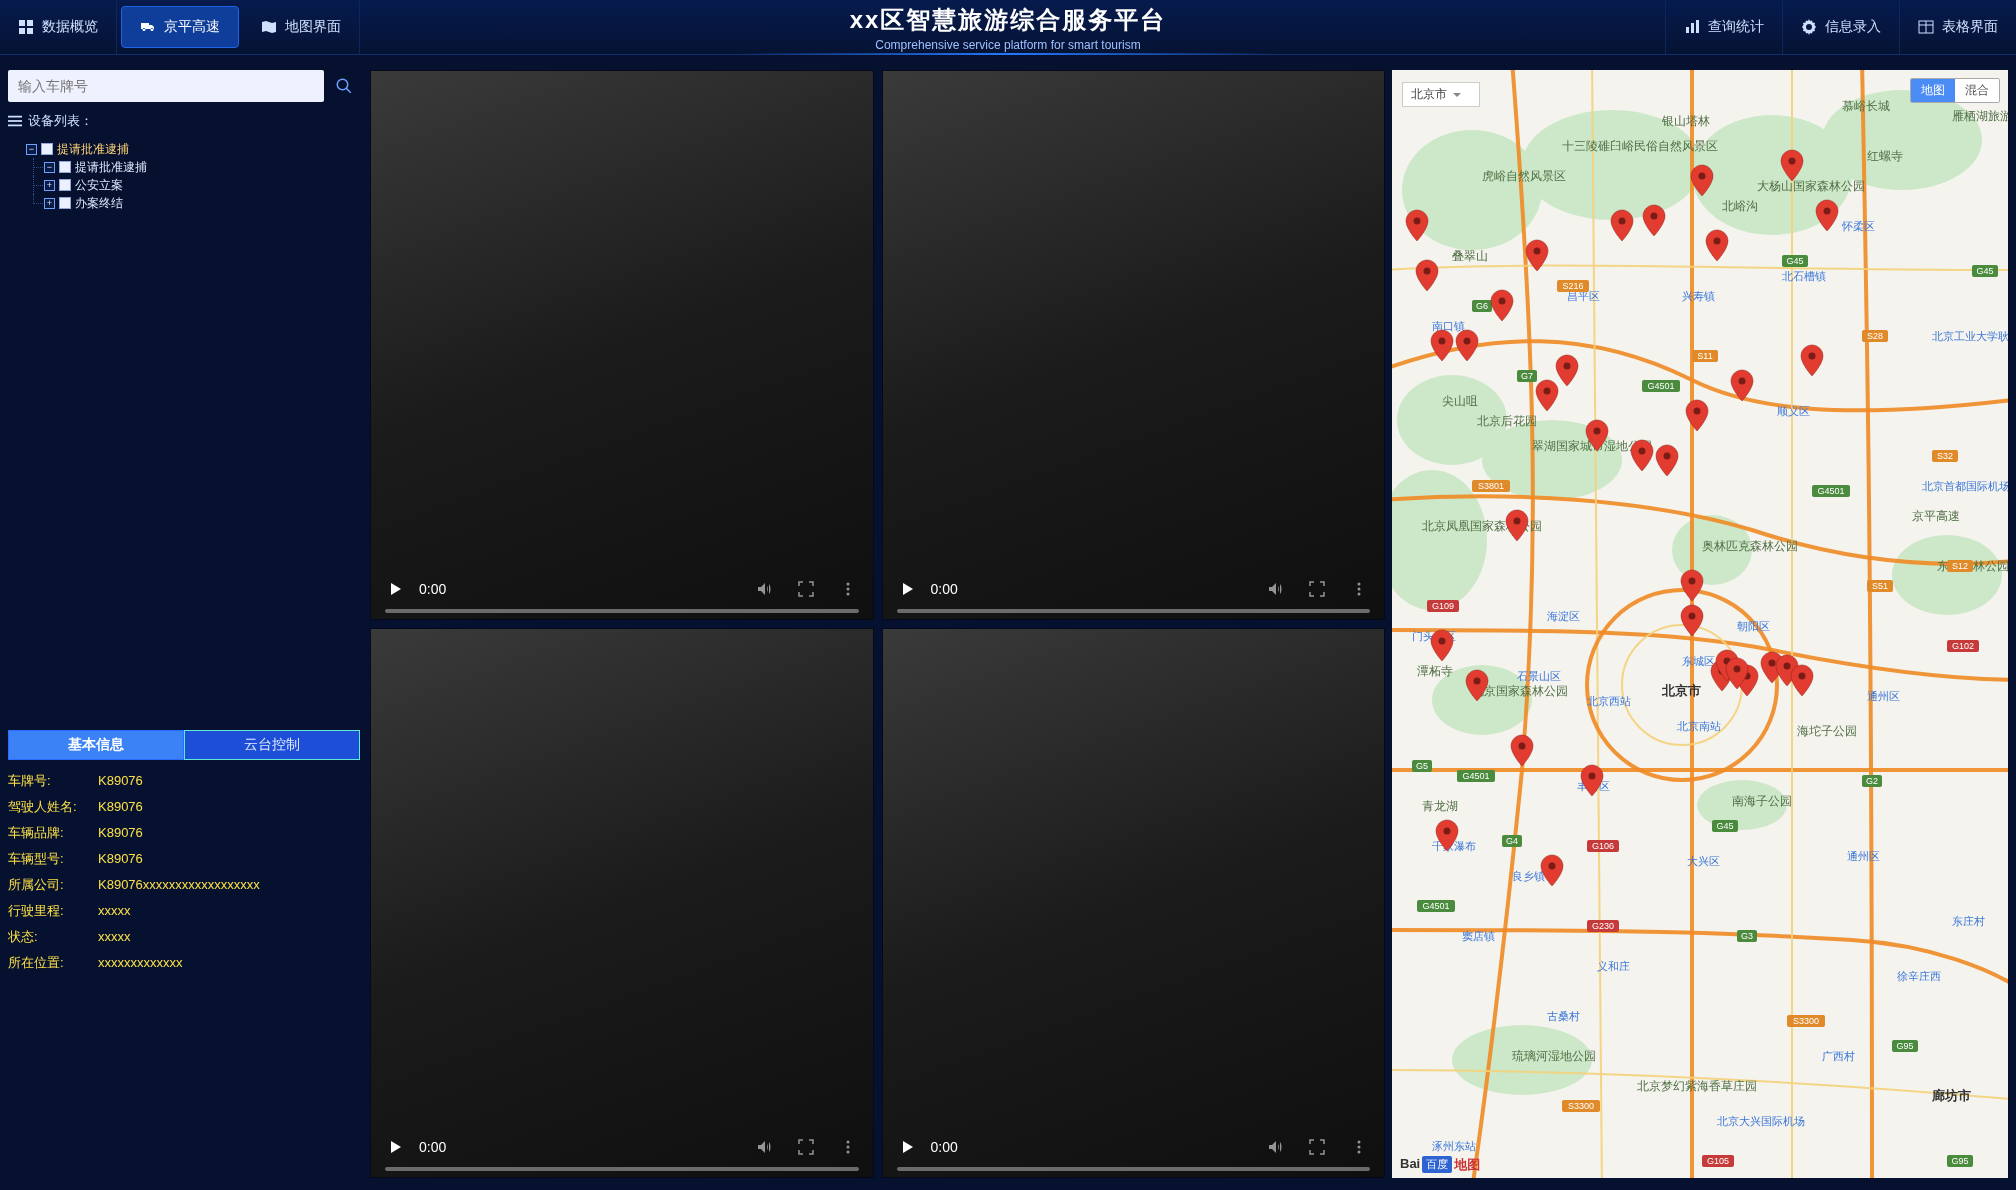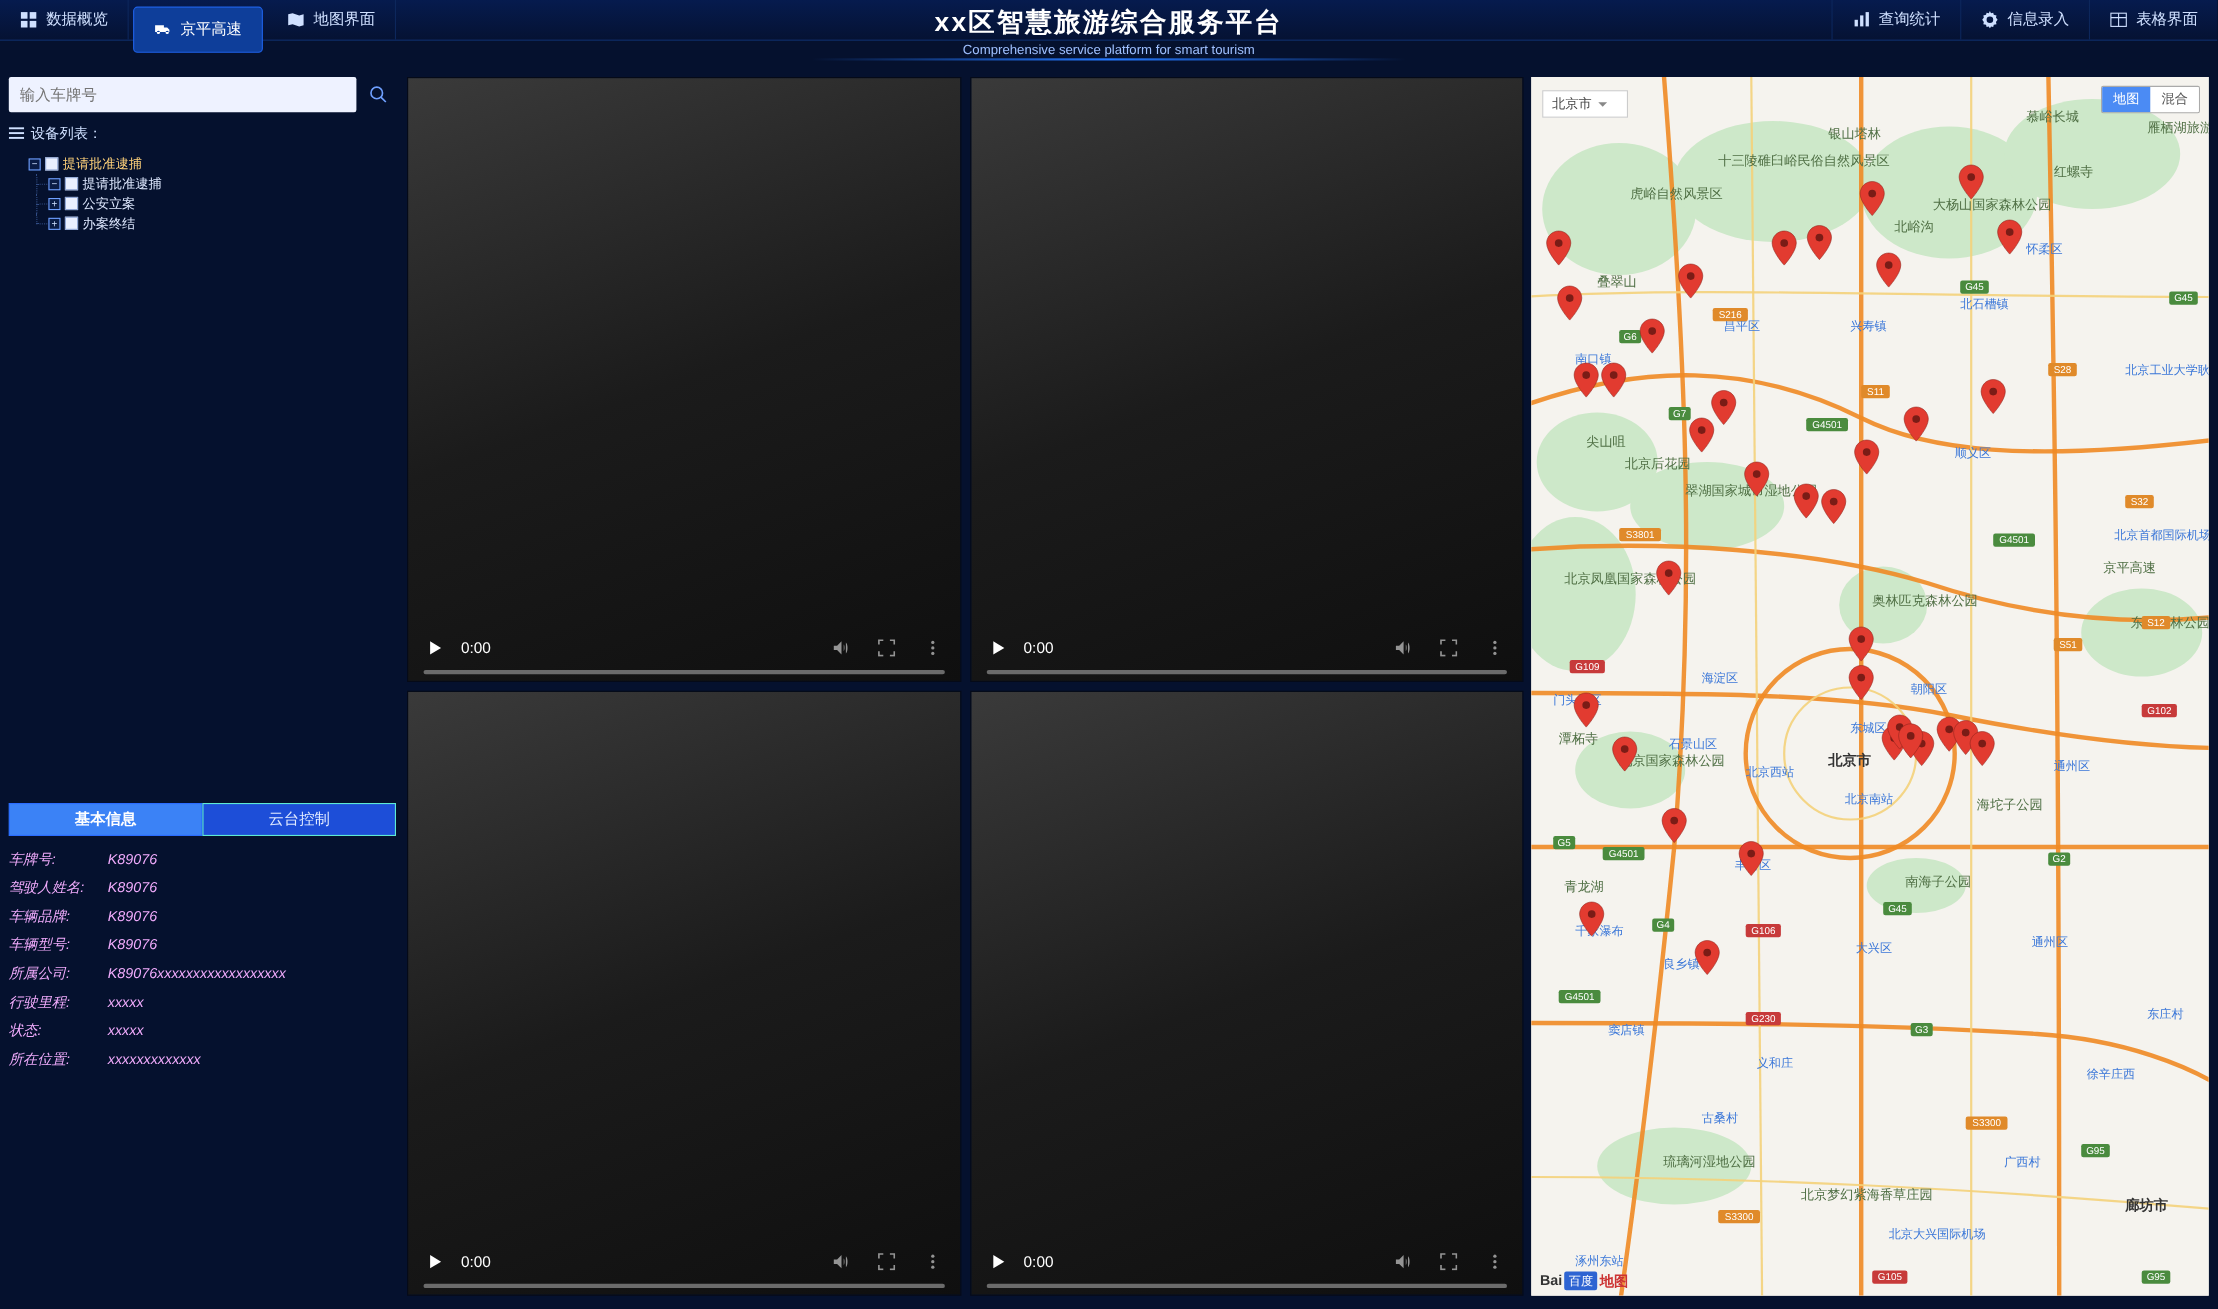--- a/index.html
+++ b/index.html
@@ -1,20 +1,20 @@
 <!DOCTYPE html>
 <html><head>
 <meta charset="utf-8">
 <style>
 * { box-sizing: border-box; margin: 0; padding: 0; }
 html, body { width: 100%; height: 100%; background:#05112e; color:#dfe9ff; font-family:"Microsoft YaHei",Arial,sans-serif; font-size:12px; overflow:hidden;}
 body { width:2016px; height:1190px; position:relative;}
 
 
-.header{position:absolute;left:0;top:0;width:2016px;height:37px;background:linear-gradient(#061b4e,#051233);border-bottom:1px solid #0f2f6e;display:flex;align-items:center;}
+.header{position:absolute;left:0;top:0;width:2016px;height:55px;background:linear-gradient(#061b4e,#051233);border-bottom:1px solid #0f2f6e;display:flex;align-items:center;}
 .header-left{display:flex;height:100%;}
 .hnav{display:flex;align-items:center;padding:0 18px;height:100%;color:#cfe0ff;font-size:14px;cursor:pointer;border-right:1px solid #0d275c;white-space:nowrap;}
 .hnav.active{background:#0e3e9a;color:#fff;border:1px solid #1f62e8;border-radius:4px;margin:6px 4px;height:42px;}
 .hicon{width:16px;height:16px;margin-right:8px;display:inline-flex;align-items:center;justify-content:center;}
 .hicon svg{width:16px;height:16px;fill:currentColor;}
 .header-center{position:absolute;left:50%;top:0;transform:translateX(-50%);text-align:center;width:780px;height:55px;pointer-events:none;}
 .hc-title{font-size:24px;font-weight:bold;color:#fff;margin-top:4px;letter-spacing:2px;}
 .hc-sub{font-size:12px;color:#9fc0ff;margin-top:2px;}
 .hc-underline{position:absolute;left:50%;bottom:0;width:540px;height:2px;background:linear-gradient(90deg,rgba(36,120,255,0) 0%,#2478ff 50%,rgba(36,120,255,0) 100%);transform:translateX(-50%);}
 
@@ -44,21 +44,21 @@
 .tlabel{color:#dfe9ff;text-align:center;}
 .tlabel.hl{color:#ffd27a;}
 
 
 .infopanel{position:absolute;left:8px;top:730px;width:352px;}
 .tabs{display:flex;width:100%;}
 .tab{flex:1;height:30px;display:flex;align-items:center;justify-content:center;font-size:14px;cursor:pointer;}
 .tab.active{background:#3b82f6;color:#fff;font-weight:bold;border:1px solid #2a6cff;}
 .tab.inactive{background:#1d4ed8;color:#e0eaff;border:1px solid #5eead4;}
 .fields{margin-top:8px;}
-.frow{display:flex;font-size:13px;color:#f0abfc;line-height:26px;font-style:italic;}
+.frow{display:flex;font-size:13px;color:#fde047;line-height:26px;}
 .flabel{width:90px;}
 .fval{flex:1;word-break:break-all;}
 
 
 .vidgrid{position:absolute;left:370px;top:70px;width:1015px;height:1108px;display:grid;grid-template-columns:1fr 1fr;grid-template-rows:1fr 1fr;gap:8px;}
 .vcard{background:linear-gradient(160deg,#3a3a3a 0%,#1b1b1b 50%,#0f0f0f 100%);border:1px solid #050a18;position:relative;}
 .vctrl{position:absolute;left:0;right:0;bottom:0;height:60px;display:flex;align-items:center;padding:0 14px;color:#fff;}
 .vtrack{position:absolute;left:14px;right:14px;bottom:6px;height:4px;background:#6b6b6b;border-radius:2px;}
 .vbtn{width:22px;height:22px;display:flex;align-items:center;justify-content:center;cursor:pointer;margin-right:12px;}
 .vbtn svg{width:16px;height:16px;fill:#fff;}

